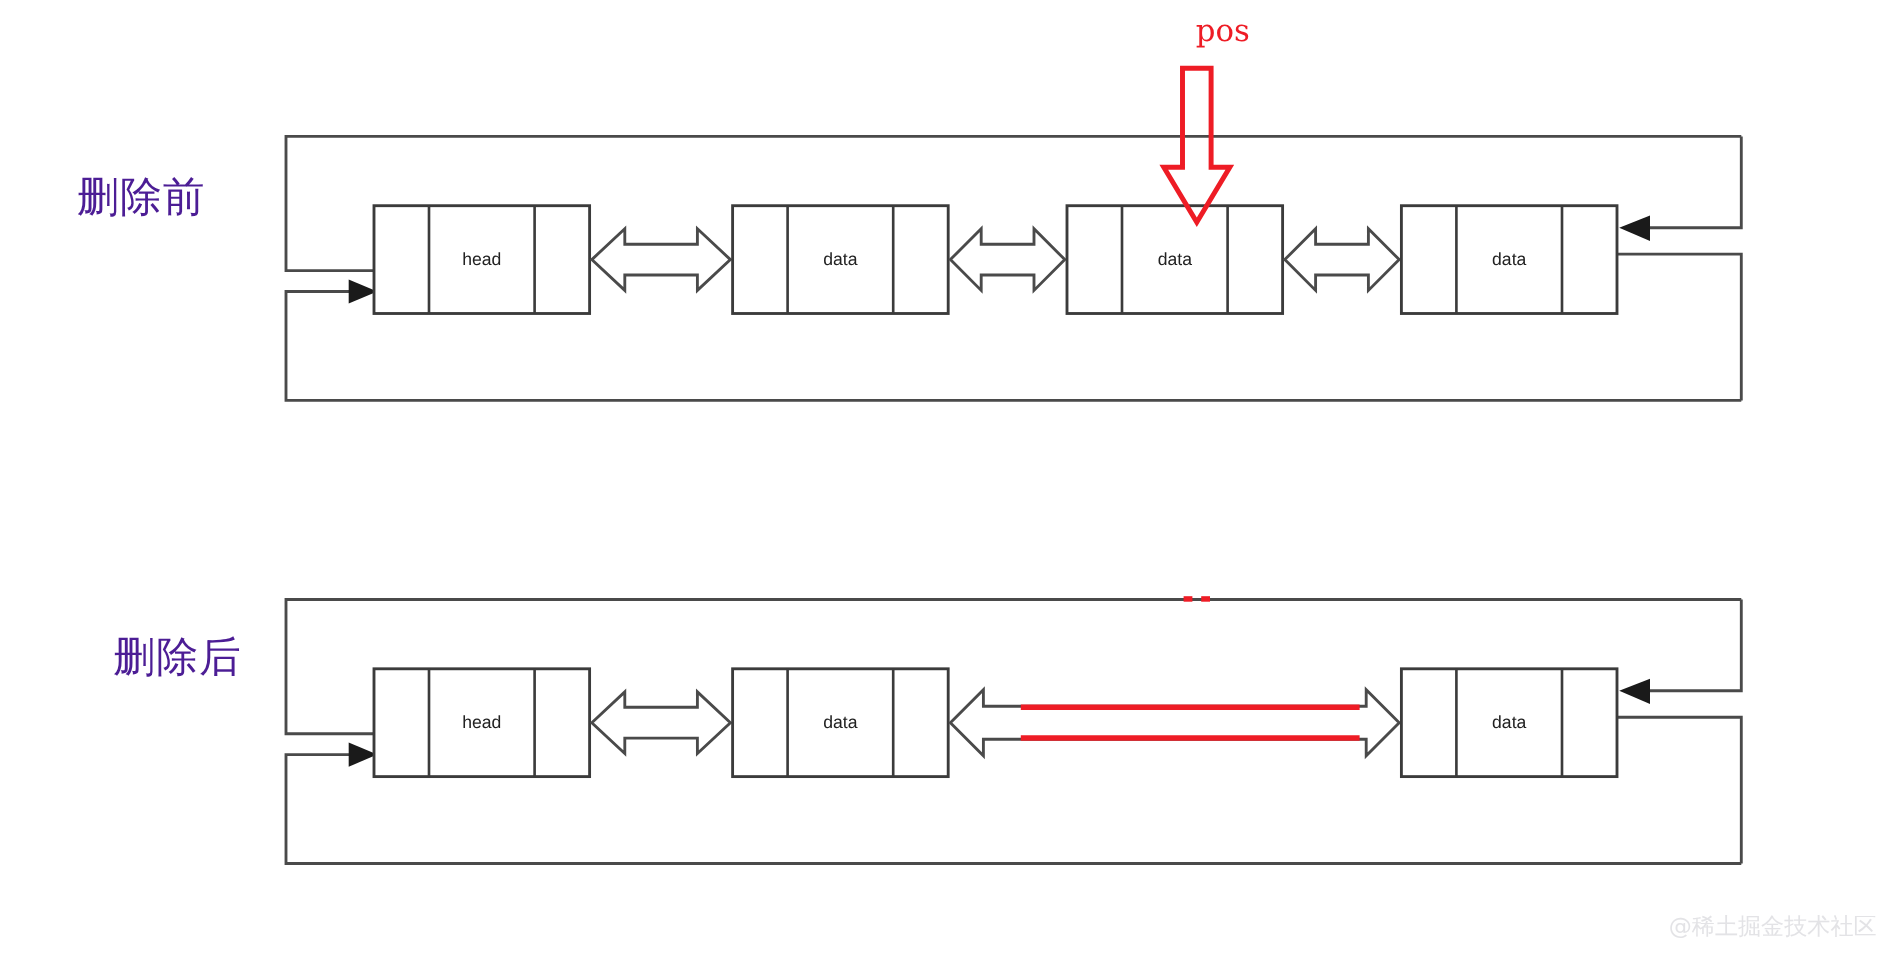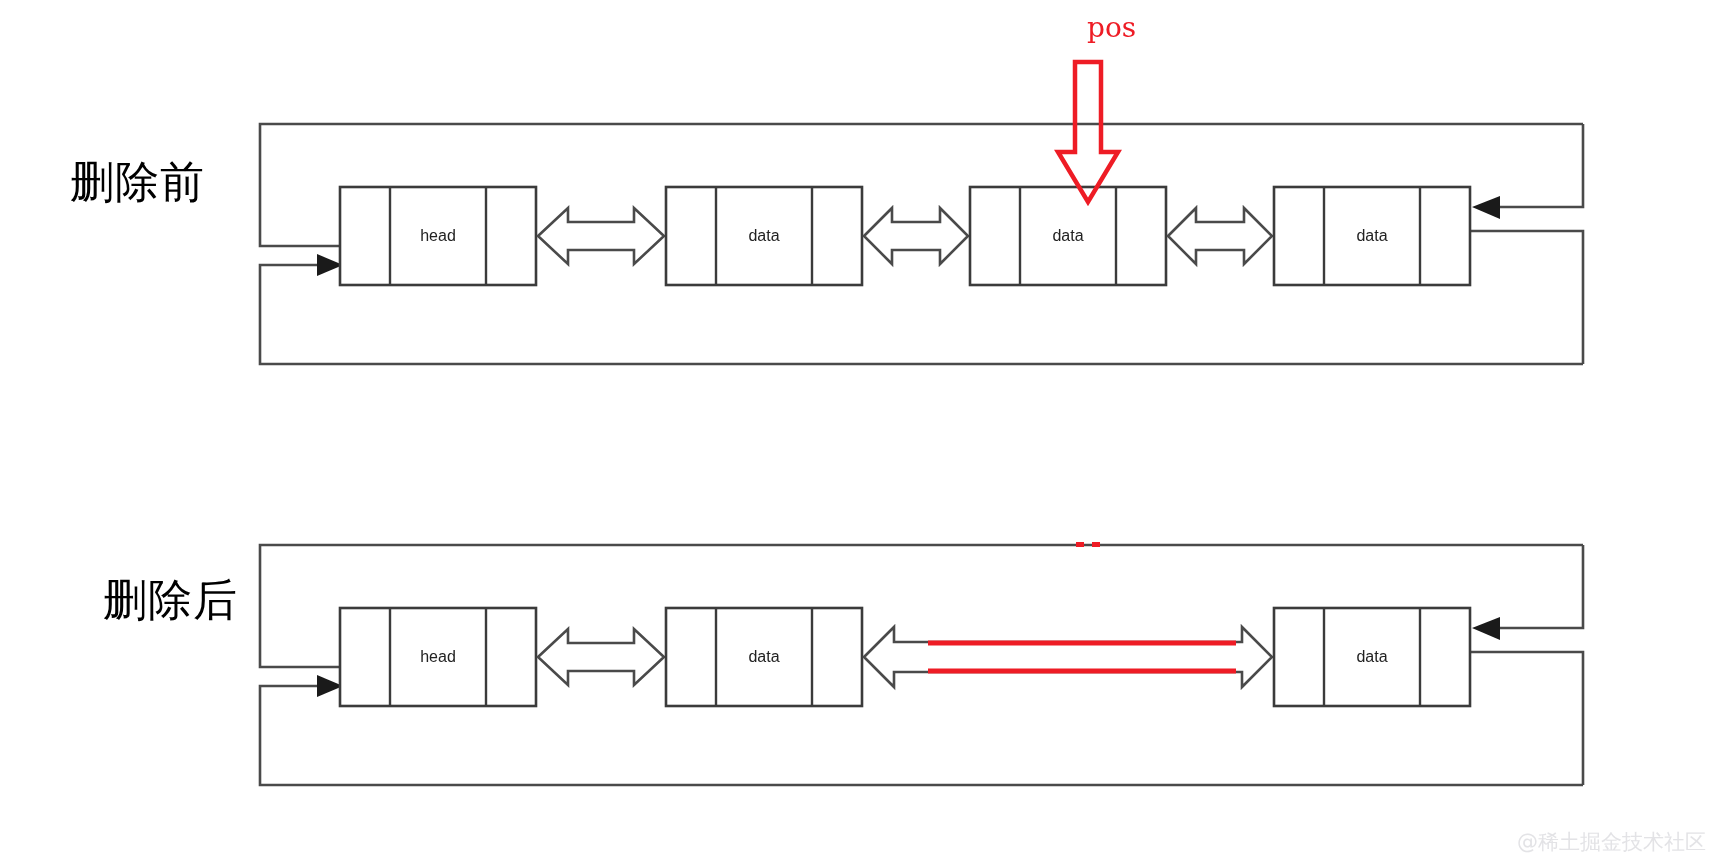--- a/index.html
+++ b/index.html
@@ -63,23 +63,23 @@
     fill: #ee1c25;
   }
   .pos-arrow {
     fill: none;
     stroke: #ee1c25;
     stroke-width: 4.5;
     stroke-linejoin: miter;
   }
   .section-label {
     position: absolute;
-    color: #000000;
+    color: #4c1d95;
     font-family: "DejaVu Serif", "Liberation Serif", serif;
-    font-size: 44px;
+    font-size: 38px;
     line-height: 1;
     white-space: nowrap;
     letter-spacing: 1px;
   }
   #label-before { left: 70px; top: 160px; }
   #label-after  { left: 70px; top: 578px; margin-left: 33px; }
   #pos-label {
     position: absolute;
     left: 1043px;
     top: 14px;

